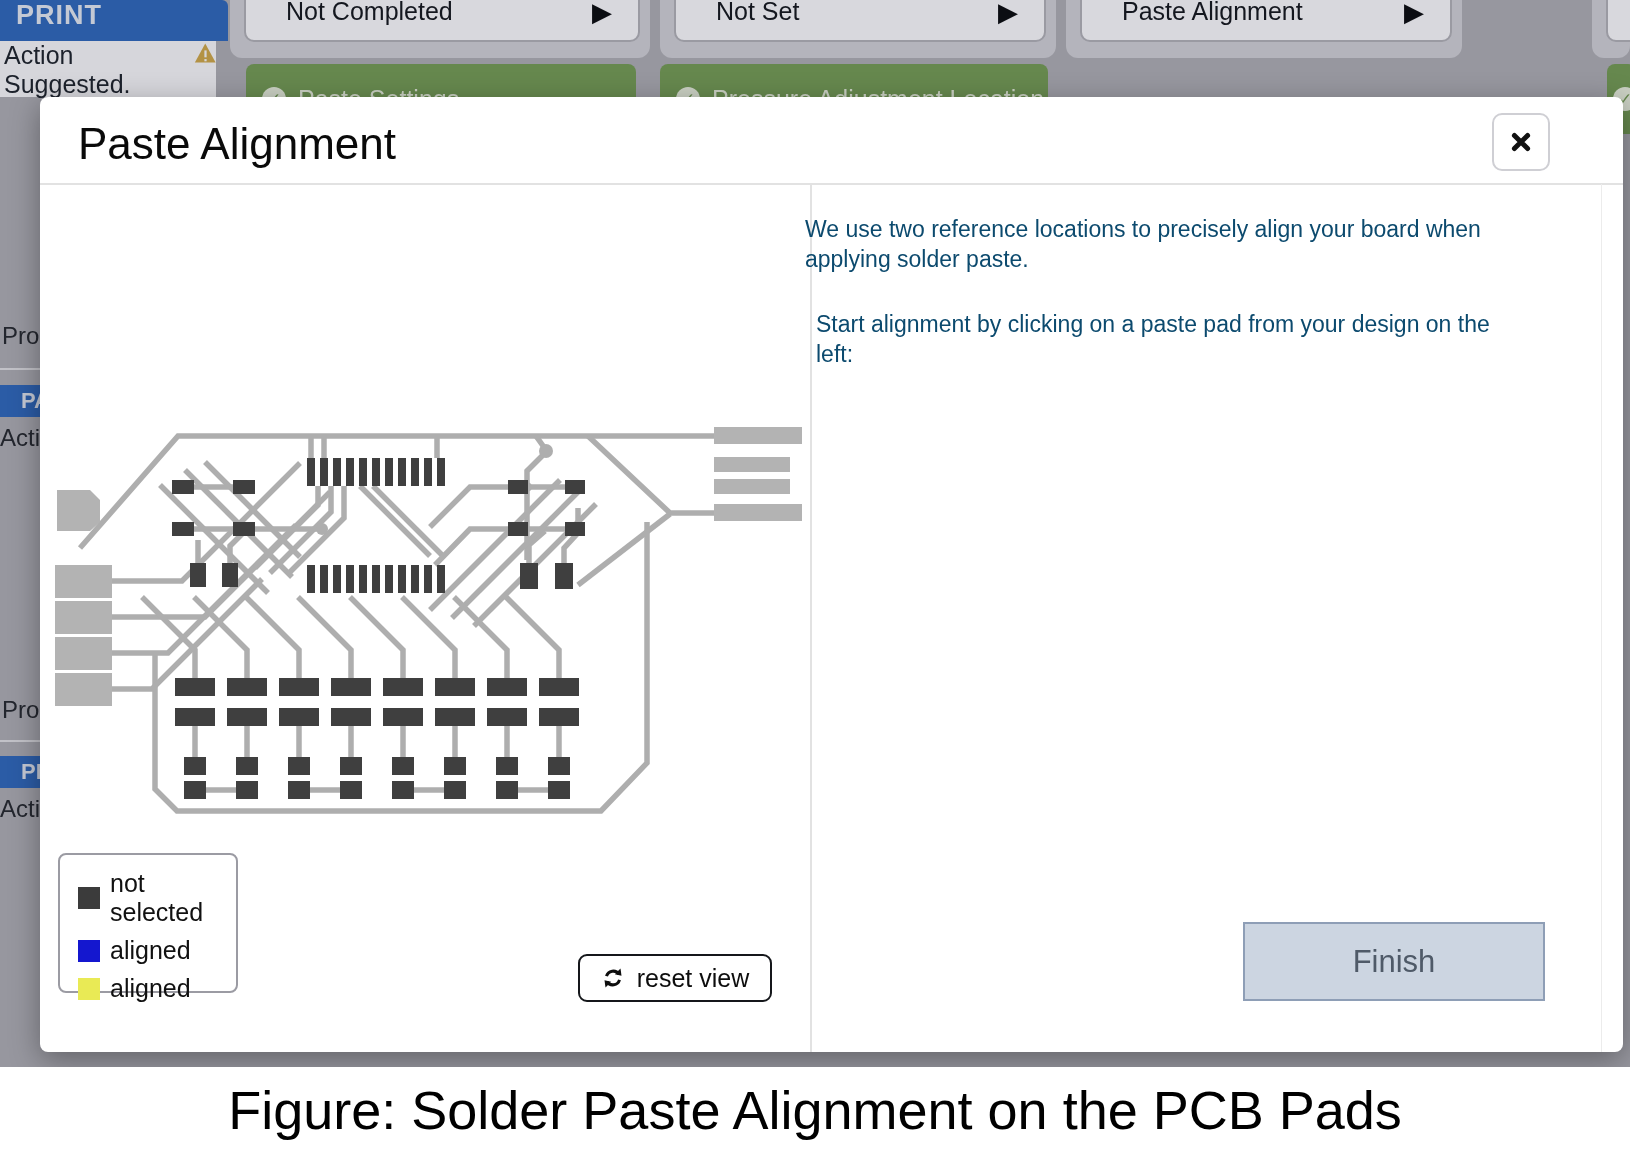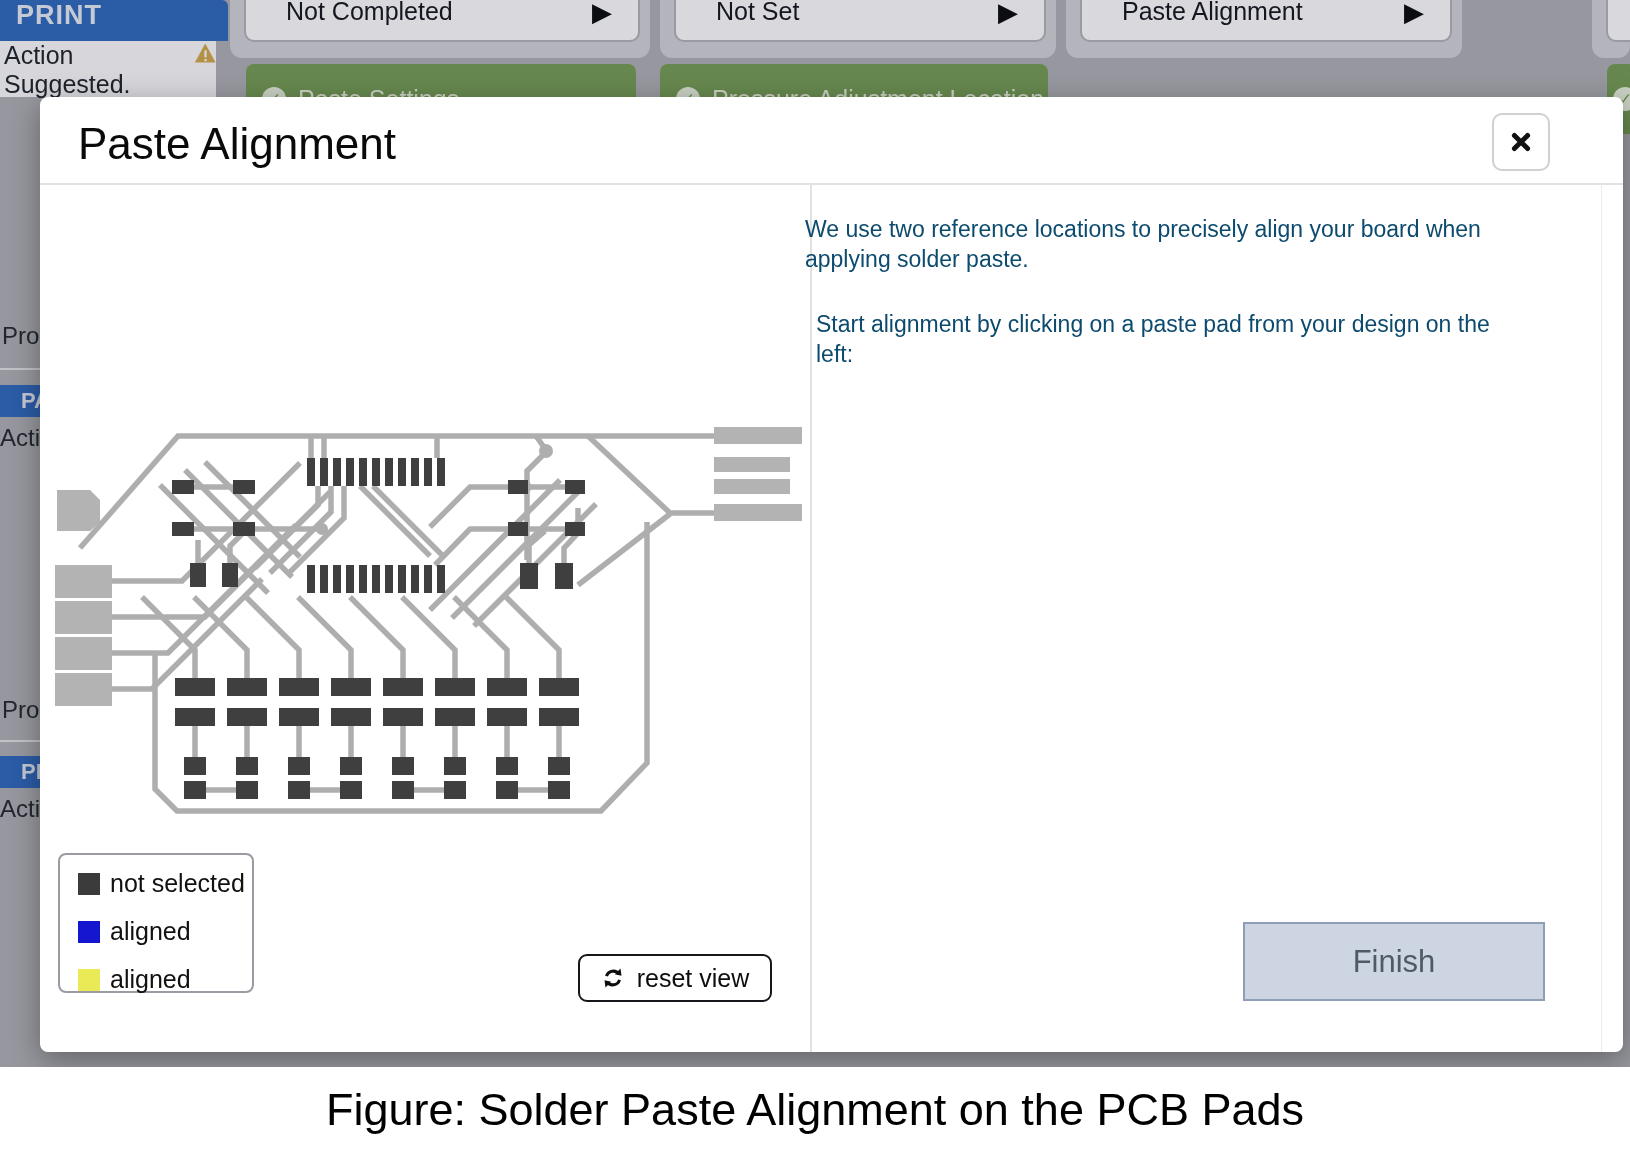--- a/index.html
+++ b/index.html
@@ -30,35 +30,35 @@
   
   .modal{position:absolute;left:40px;top:97px;width:1583px;height:955px;background:#ffffff;
          border-radius:8px;box-shadow:0 8px 30px rgba(0,0,0,0.35);}
   .modal-title{position:absolute;left:38px;top:22px;font-size:44px;font-weight:500;color:#0a0a0a;}
   .close-btn{position:absolute;left:1452px;top:16px;width:54px;height:54px;background:#fff;
              border:2px solid #cfcfd4;border-radius:10px;display:flex;align-items:center;justify-content:center;cursor:pointer;}
   .hdiv{position:absolute;left:0;top:86px;width:1583px;height:2px;background:#e2e2e2;}
   .vdiv{position:absolute;left:770px;top:87px;width:2px;height:868px;background:#e2e2e2;}
   .vdiv2{position:absolute;left:1561px;top:87px;width:1px;height:868px;background:#ececec;}
   .para{position:absolute;left:765px;width:690px;font-size:23px;line-height:1.3;color:#0c4a6e;}
-  .legend-box{position:absolute;left:18px;top:756px;width:196px;height:140px;background:#fff;
+  .legend-box{position:absolute;left:18px;top:756px;width:180px;height:140px;background:#fff;
               border:2px solid #9b9ba3;border-radius:8px;padding:14px 0 0 18px;box-sizing:border-box;
-              display:flex;flex-direction:column;gap:19px;}
+              display:flex;flex-direction:column;gap:9px;}
   .legend-item{display:flex;align-items:center;gap:10px;font-size:25px;color:#111;}
   .swatch{width:22px;height:22px;flex:0 0 auto;}
   .sw-dark{background:#3b3b3b;} .sw-blue{background:#1417cf;} .sw-yellow{background:#e9ea55;}
   .reset-btn{position:absolute;left:538px;top:857px;width:190px;height:44px;background:#fff;
              border:2.5px solid #15171b;border-radius:9px;display:flex;align-items:center;justify-content:center;
              gap:12px;font-size:25px;font-weight:500;color:#0d0d0d;cursor:pointer;}
   .finish-btn{position:absolute;left:1203px;top:825px;width:298px;height:75px;background:#ccd5e1;
               border:2px solid #8e9eb6;border-radius:0;display:flex;align-items:center;justify-content:center;
               font-size:31px;color:#4f5a68;}
   
   .caption{position:absolute;left:0;top:1067px;width:1630px;height:85px;background:#fff;
-           display:flex;align-items:center;justify-content:center;font-size:45px;color:#000;}
+           display:flex;align-items:center;justify-content:center;font-size:54px;color:#000;}
   .pcb{position:absolute;left:0;top:87px;}
 </style>
 </head>
 <body>
 
 <div class="screen">
 
   <div class="bg">
 
     <div class="print-head">

